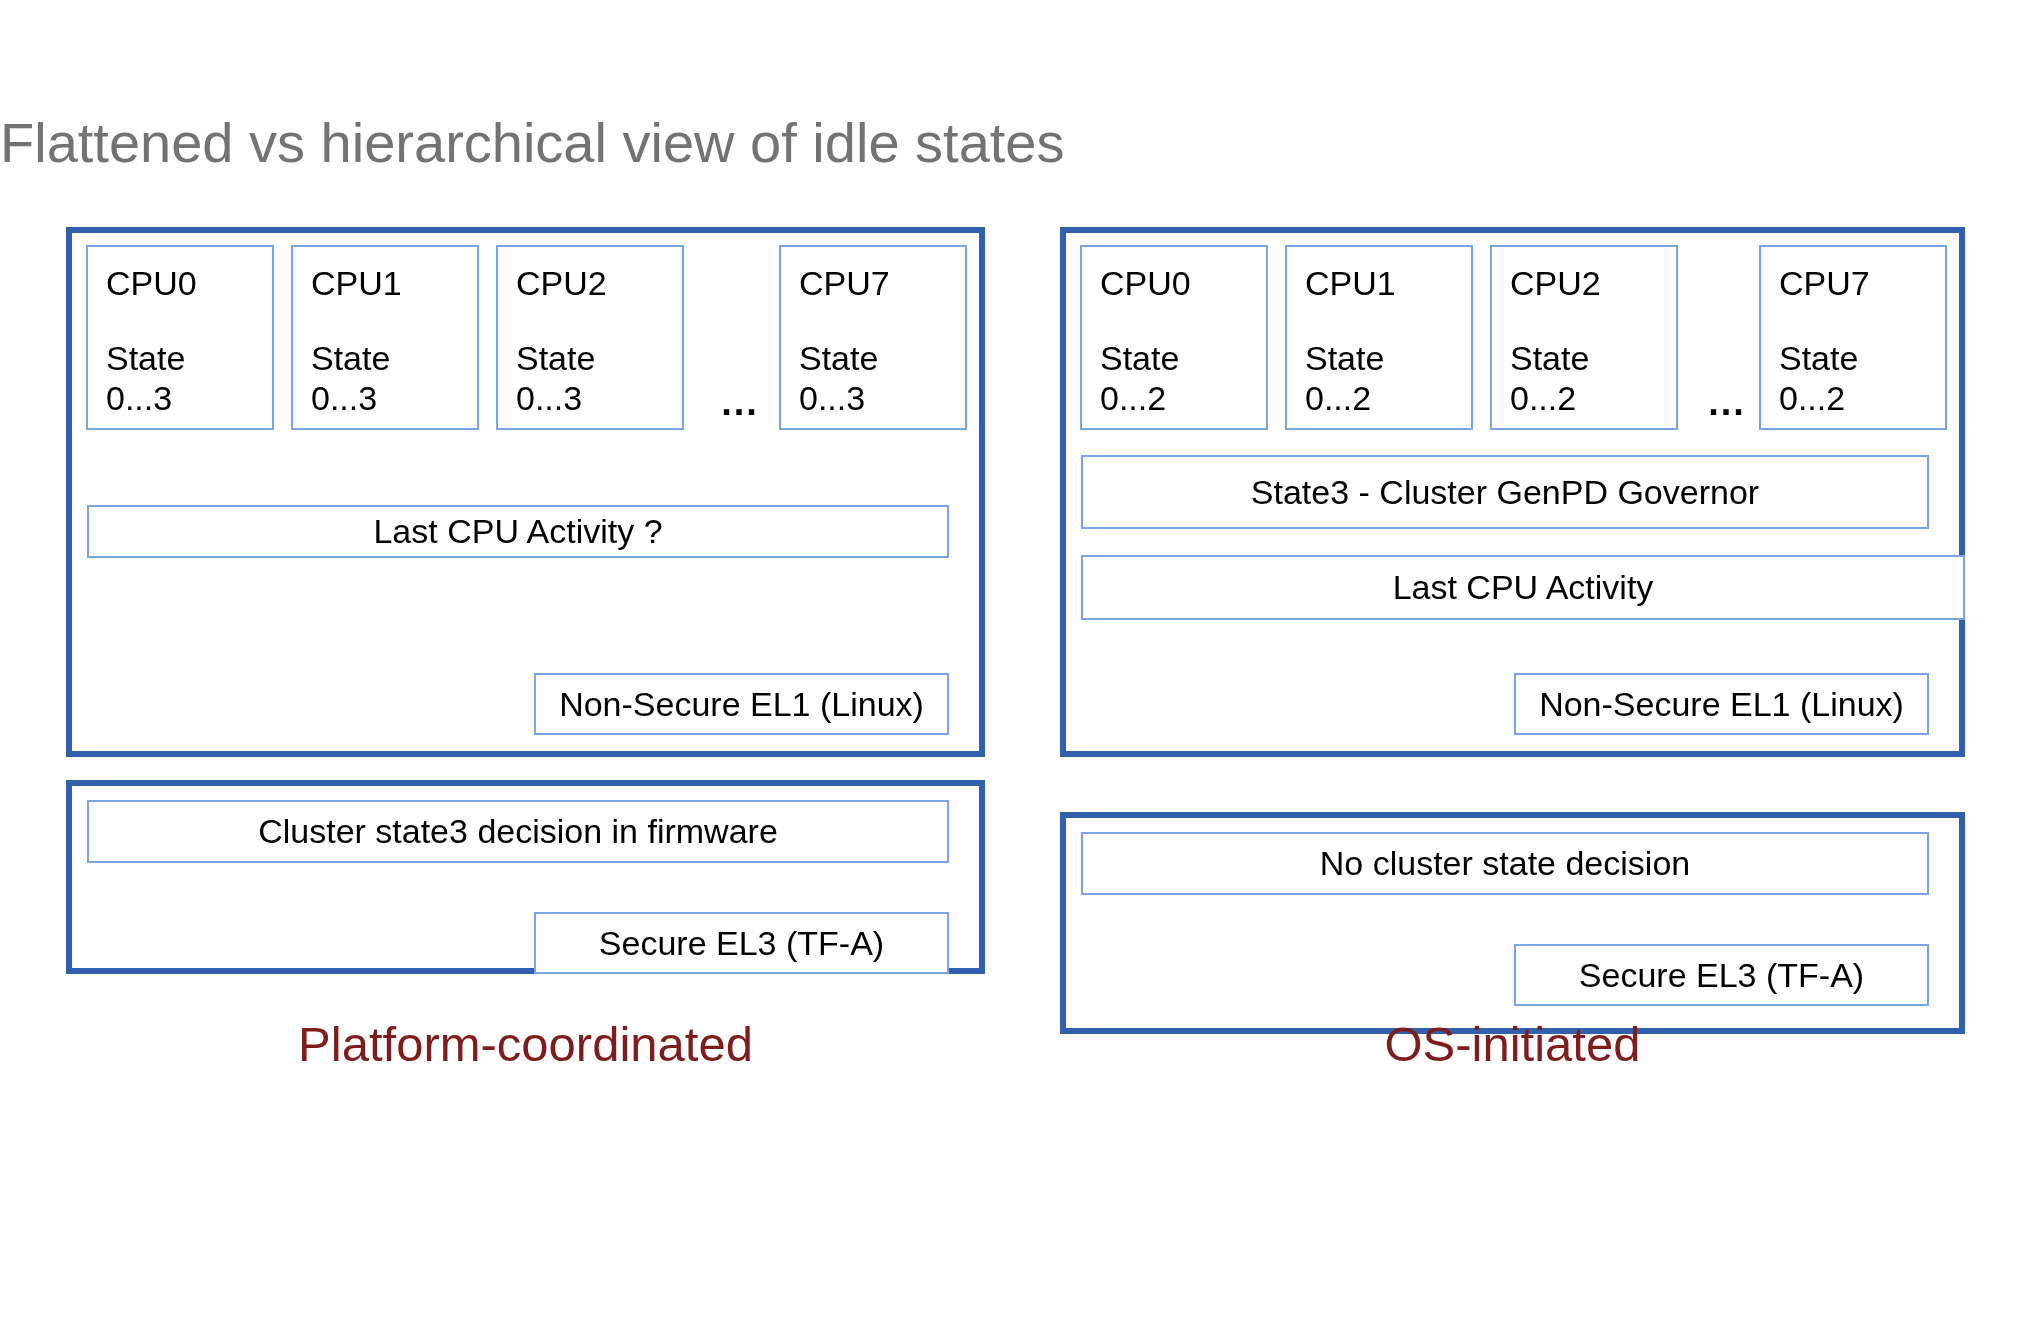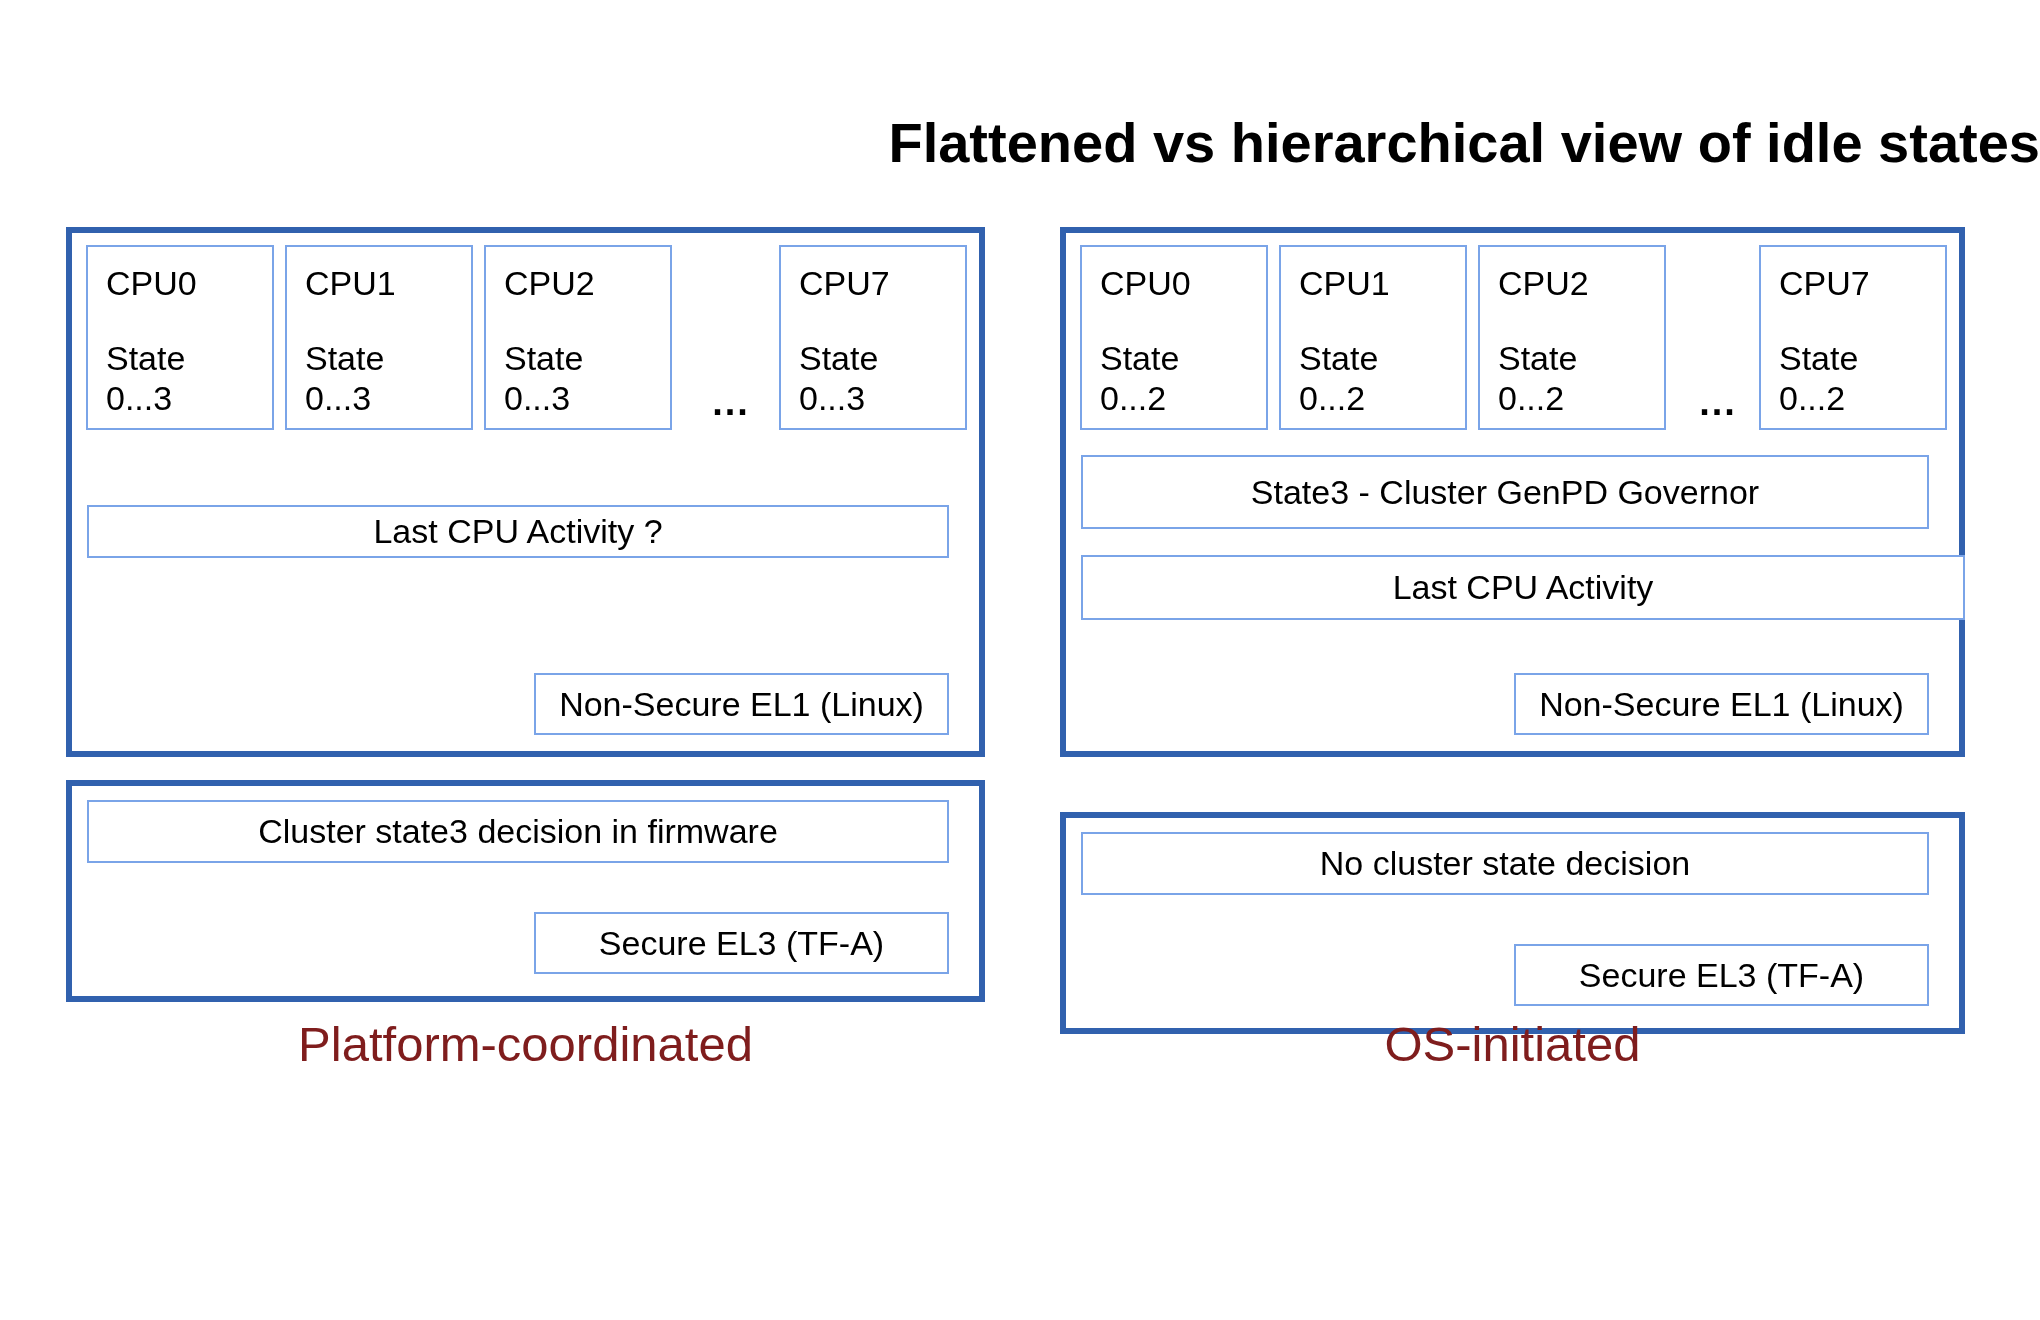--- a/index.html
+++ b/index.html
@@ -14,34 +14,33 @@
     background: #ffffff;
     font-family: "Liberation Sans", sans-serif;
     color: #000000;
     overflow: hidden;
   }
   .title {
     position: absolute;
     top: 112px;
     left: 0;
     width: 100%;
-    text-align: right;
+    text-align: left;
     font-size: 56px;
     line-height: 1.1;
-    color: #000000;
-    font-weight: bold;
+    color: #737373;
   }
   .panel {
     position: absolute;
     box-sizing: border-box;
     border: 6px solid #3161ae;
     background: #ffffff;
   }
   #left-top-panel    { left: 66px;   top: 227px; width: 919px; height: 530px; }
-  #left-bottom-panel { left: 66px;   top: 780px; width: 919px; height: 222px; }
+  #left-bottom-panel { left: 66px;   top: 780px; width: 919px; height: 194px; }
   #right-top-panel   { left: 1060px; top: 227px; width: 905px; height: 530px; }
   #right-bottom-panel{ left: 1060px; top: 780px; width: 905px; height: 222px; margin-top: 32px; }
 
   .cpu-row {
     position: absolute;
     left: 14px;
     right: 12px;
     top: 12px;
     height: 185px;
     display: flex;
@@ -51,21 +50,21 @@
     box-sizing: border-box;
     width: 188px;
     border: 2px solid #7aa4e8;
     background: #ffffff;
     display: flex;
     flex-direction: column;
     justify-content: space-between;
     padding: 16px 6px 10px 18px;
     font-size: 34px;
     line-height: 1.18;
-    margin-right: 11px;
+    margin-right: 17px;
   }
   .cpu-box.last { margin-right: 0; }
   .cpu-state { white-space: pre-line; }
   .dots {
     flex: 1;
     align-self: flex-end;
     text-align: center;
     font-size: 38px;
     font-weight: bold;
     padding-bottom: 6px;

